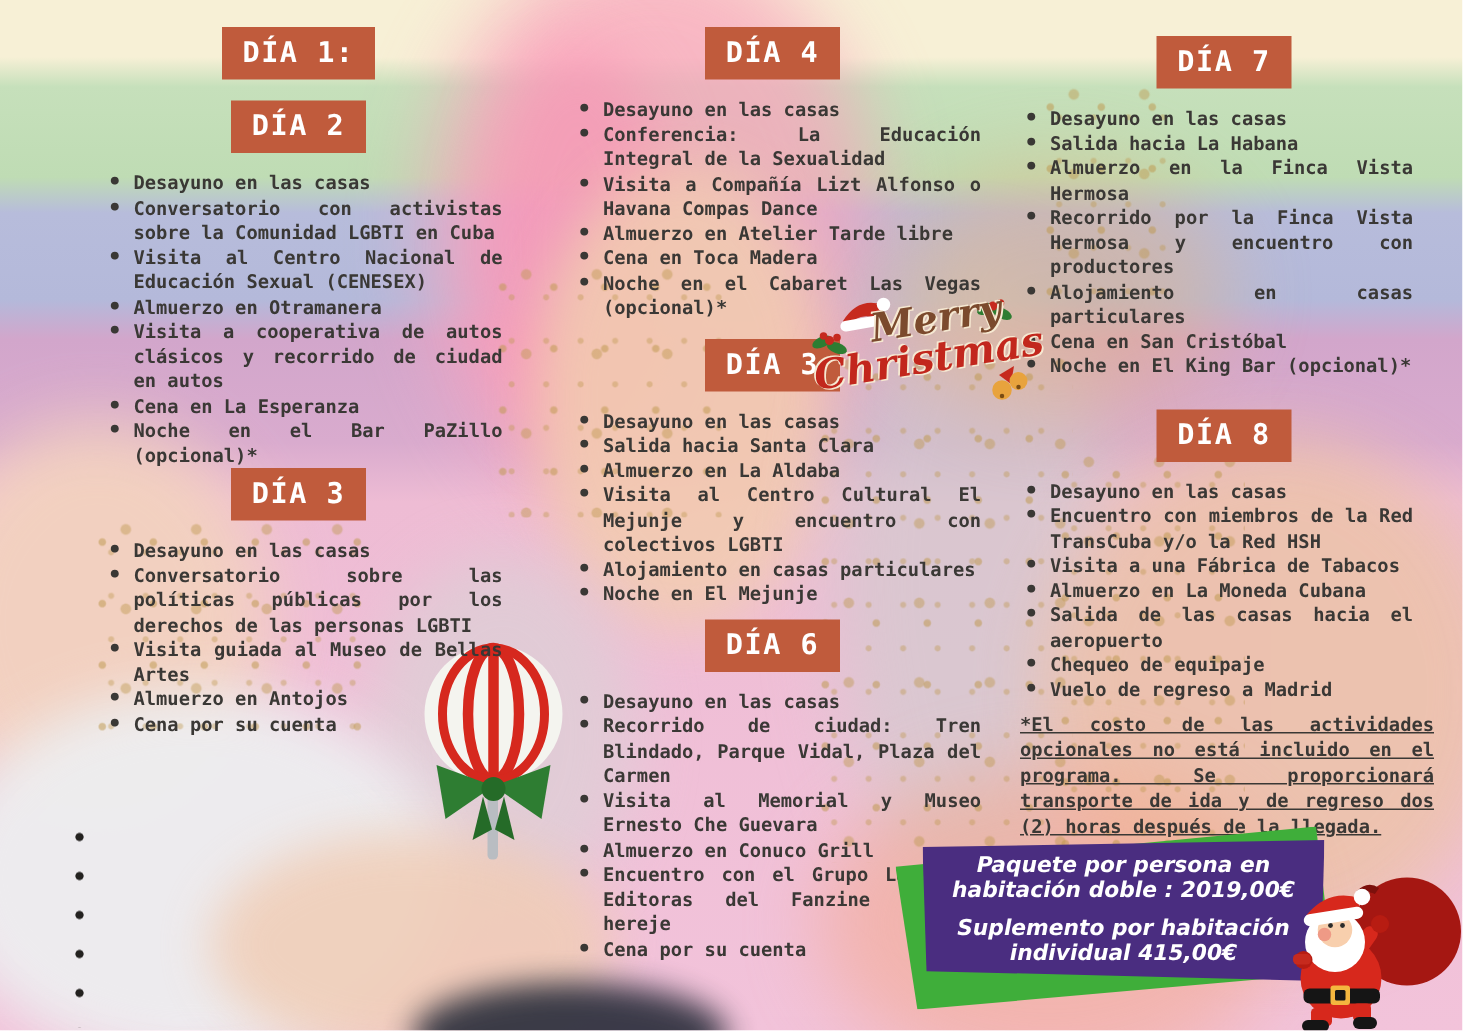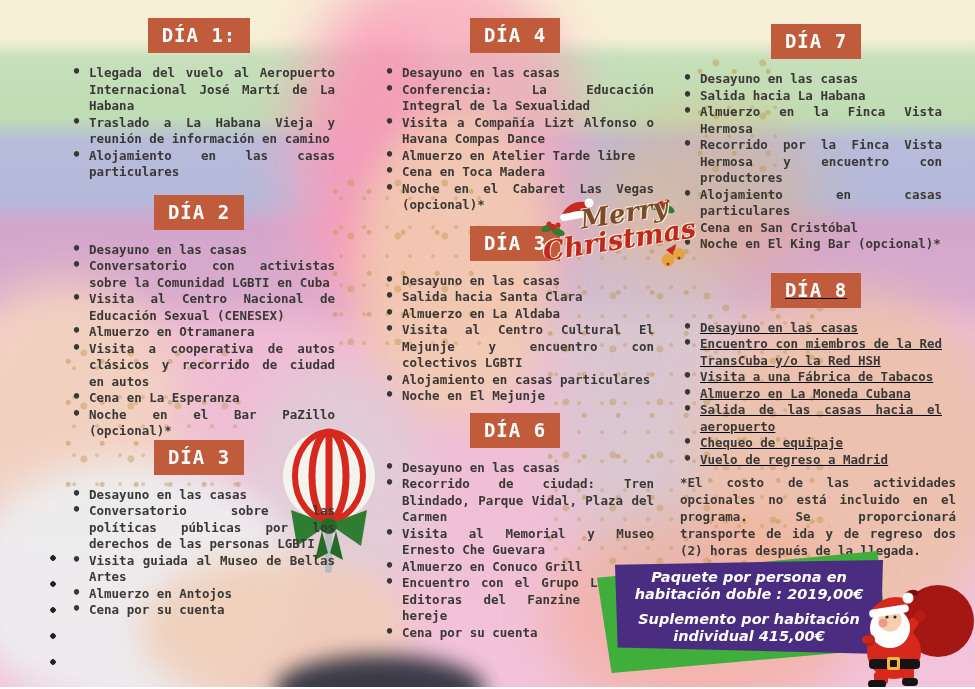--- a/index.html
+++ b/index.html
@@ -43,30 +43,30 @@
   
   .col{position:absolute;top:0;z-index:5;}
   #col-0{left:55px;width:288px;padding-top:18px;}
   #col-1{left:368px;width:294px;padding-top:18px;}
   #col-2{left:666px;width:300px;padding-top:24px;}
   .day{margin:0;}
   #col-0 .day+.day{margin-top:14px;}
   #col-0 .day:nth-of-type(3){margin-top:0px;}
   #col-1 .day:nth-of-type(2){margin-top:12px;}
   #col-1 .day:nth-of-type(3){margin-top:8px;}
-  #col-2 .day:nth-of-type(2){margin-top:20px;text-decoration:underline;}
+  #col-2 .day:nth-of-type(2){margin-top:20px;}
   .day-header{display:block;width:max-content;margin:0 auto 12px auto;background:#c05b3c;color:#fff;
     font:700 19px/1 "DejaVu Sans Mono", monospace;letter-spacing:1px;padding:8px 14px;}
   ul.bullets{margin:0;padding:0 8px 0 34px;list-style:none;}
   ul.bullets li{position:relative;font:700 12.5px/16.5px "DejaVu Sans Mono", monospace;color:#3a3835;
     text-align:justify;}
   #col-0 ul.bullets{padding-right:8px;}  
   #col-2 ul.bullets{padding-right:24px;} 
   ul.bullets li::before{content:"\2022";position:absolute;left:-17px;top:-1px;font-size:15px;}
-  .note{margin:6px 10px 0 14px;font:700 12.5px/17px "DejaVu Sans Mono", monospace;color:#3a3835;text-align:justify;}
+  .note{margin:6px 10px 0 14px;font:700 12.5px/17px "DejaVu Sans Mono", monospace;color:#3a3835;text-align:justify;text-decoration:underline;}
   
   .merry{position:absolute;left:540px;top:194px;width:150px;height:90px;z-index:6;pointer-events:none;}
   .merry svg{position:absolute;left:0;top:0;}
   .merry .m1{position:absolute;left:40px;top:6px;transform:rotate(-9deg);
     font:italic 700 26px/1 "DejaVu Serif", serif;color:#7b4a2d;
     text-shadow:1px 1px 0 #f6e9d2,-1px -1px 0 #f6e9d2;}
   .merry .m2{position:absolute;left:2px;top:32px;transform:rotate(-9deg);
     font:italic 700 27px/1 "DejaVu Serif", serif;color:#c2271d;
     text-shadow:1px 1px 0 #f6e9d2,-1px -1px 0 #f6e9d2;}
   
@@ -102,25 +102,20 @@
   <div class="speckle sp1"></div>
   <div class="speckle sp2"></div>
   <div class="speckle sp3"></div>
   <div class="speckle sp4"></div>
   <div class="speckle sp5"></div>
   <div class="dotline"></div>
 
   <div class="col" id="col-0">
       <section class="day">
         <div class="day-header">DÍA 1:</div>
-        <ul class="bullets">
-          <li>Llegada del vuelo al Aeropuerto Internacional José Martí de La Habana</li>
-          <li>Traslado a La Habana Vieja y reunión de información en camino</li>
-          <li>Alojamiento en las casas particulares</li>
-        </ul>
       </section>
       <section class="day">
         <div class="day-header">DÍA 2</div>
         <ul class="bullets">
           <li>Desayuno en las casas</li>
           <li>Conversatorio con activistas sobre la Comunidad LGBTI en Cuba</li>
           <li>Visita al Centro Nacional de Educación Sexual (CENESEX)</li>
           <li>Almuerzo en Otramanera</li>
           <li>Visita a cooperativa de autos clásicos y recorrido de ciudad en autos</li>
           <li>Cena en La Esperanza</li>

